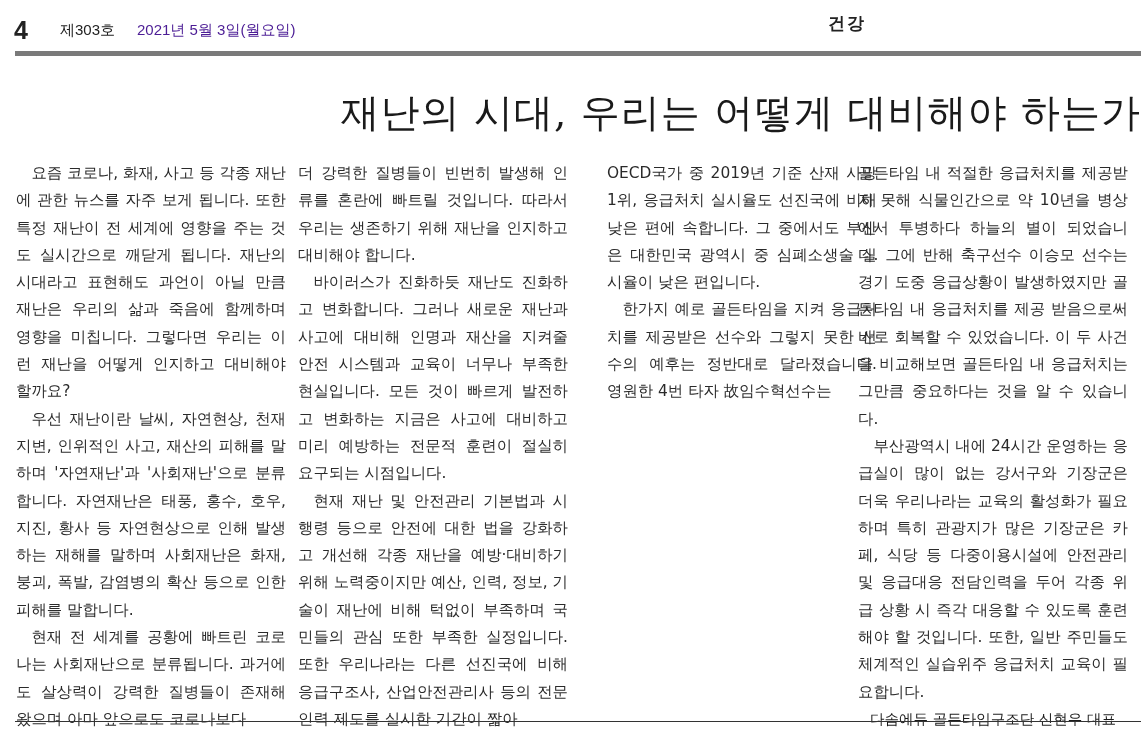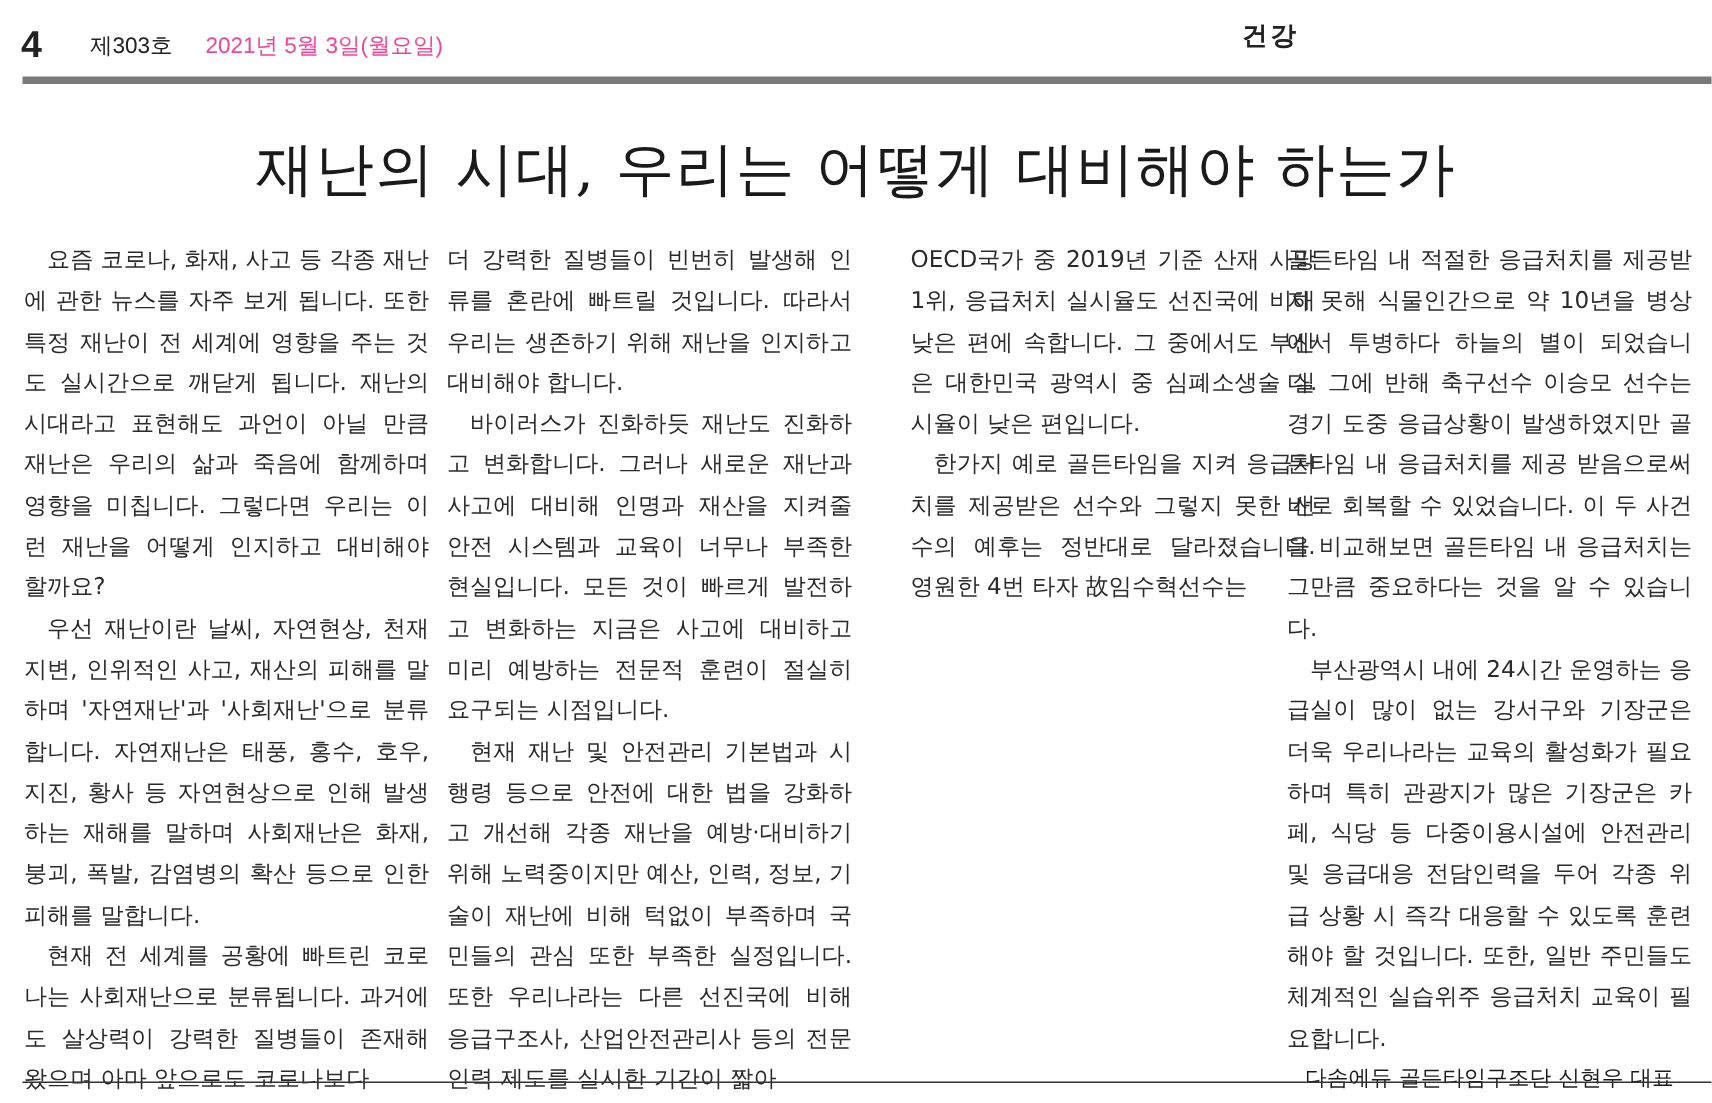--- a/index.html
+++ b/index.html
@@ -1,23 +1,23 @@
 <!DOCTYPE html>
 <html><head>
 <meta charset="utf-8">
 <style>
   html, body { margin:0; padding:0; background:#ffffff; }
   body { width:1141px; height:735px; position:relative; overflow:hidden; font-family:"DejaVu Serif", serif; color:#1a1a1a; }
   .masthead { position:absolute; left:0; top:0; width:1141px; height:56px; }
   .page-num { position:absolute; left:14px; top:16px; font-family:"Liberation Sans", sans-serif; font-weight:bold; font-size:25px; color:#222; letter-spacing:0; }
   .issue { position:absolute; left:60px; top:21px; font-family:"Liberation Sans", sans-serif; font-size:15px; color:#222; }
-  .date { position:absolute; left:137px; top:21px; font-family:"Liberation Sans", sans-serif; font-size:15px; color:#ec4899; }
+  .date { position:absolute; left:137px; top:21px; font-family:"Liberation Sans", sans-serif; font-size:15px; color:#4c1d95; }
   .section { position:absolute; left:828px; top:12px; font-family:"DejaVu Sans", sans-serif; font-weight:bold; font-size:17px; color:#222; letter-spacing:2px; }
   .top-rule { position:absolute; left:15px; top:51px; width:1126px; height:5px; background:#7a7a7a; }
-  .headline { position:absolute; left:0; top:86px; width:1141px; text-align:center; font-family:"DejaVu Serif", serif; font-size:39px; color:#1a1a1a; letter-spacing:1px; }
+  .headline { position:absolute; left:0; top:86px; width:1141px; text-align:right; font-family:"DejaVu Serif", serif; font-size:39px; color:#1a1a1a; letter-spacing:1px; }
   .columns { position:absolute; top:160px; left:0; width:995px; height:540px; }
   .col { position:absolute; top:0; width:270px; font-family:"DejaVu Sans", sans-serif; font-size:15.4px; line-height:27.3px; color:#2a2a2a; text-align:justify; }
   .col p { margin:0; text-indent:0; }
   .col p.ind { text-indent:1em; }
   .col1 { left:16px; }
   .col2 { left:298px; }
   .col3 { left:607px; }
   .col4 { left:858px; }
   .byline { text-align:center; font-size:14.5px; color:#1a1a1a; margin-top:2px; }
   .bottom-rule { position:absolute; left:15px; top:721px; width:1126px; height:1px; background:#333; }

